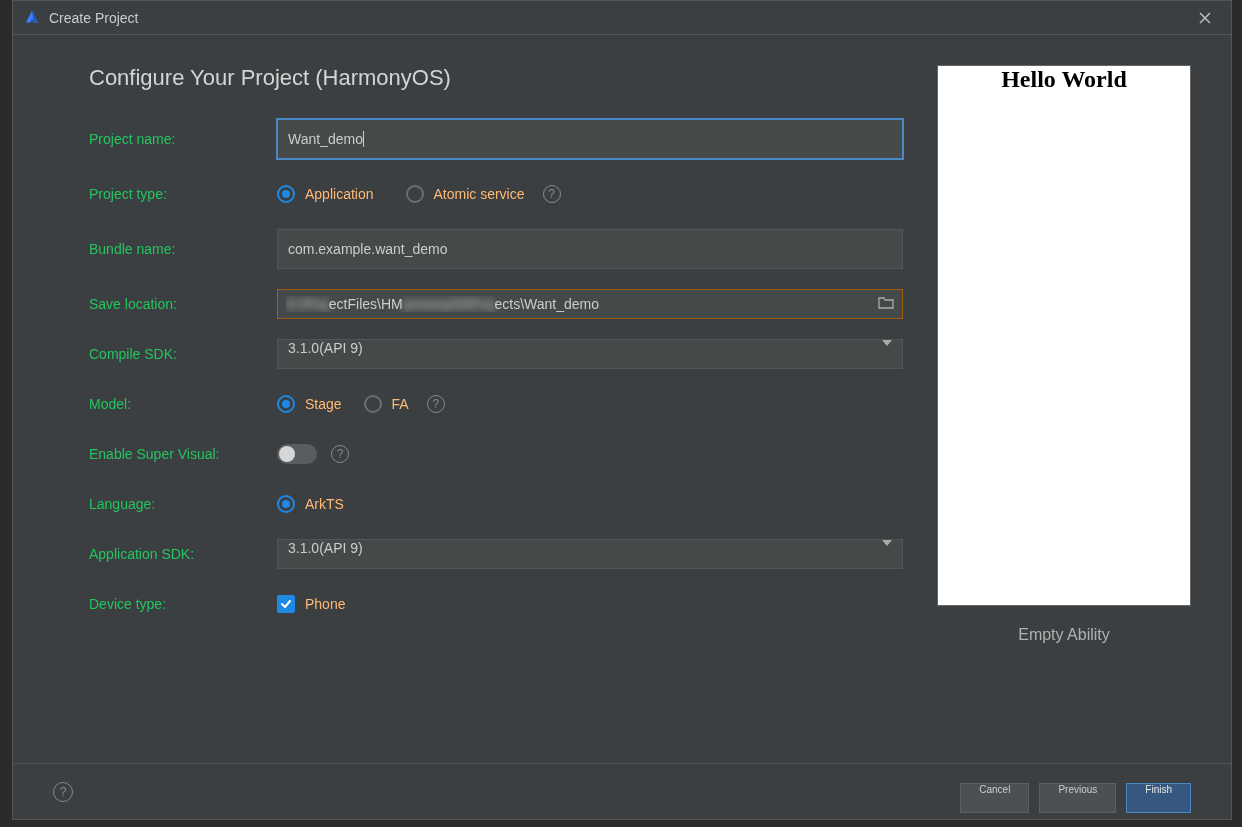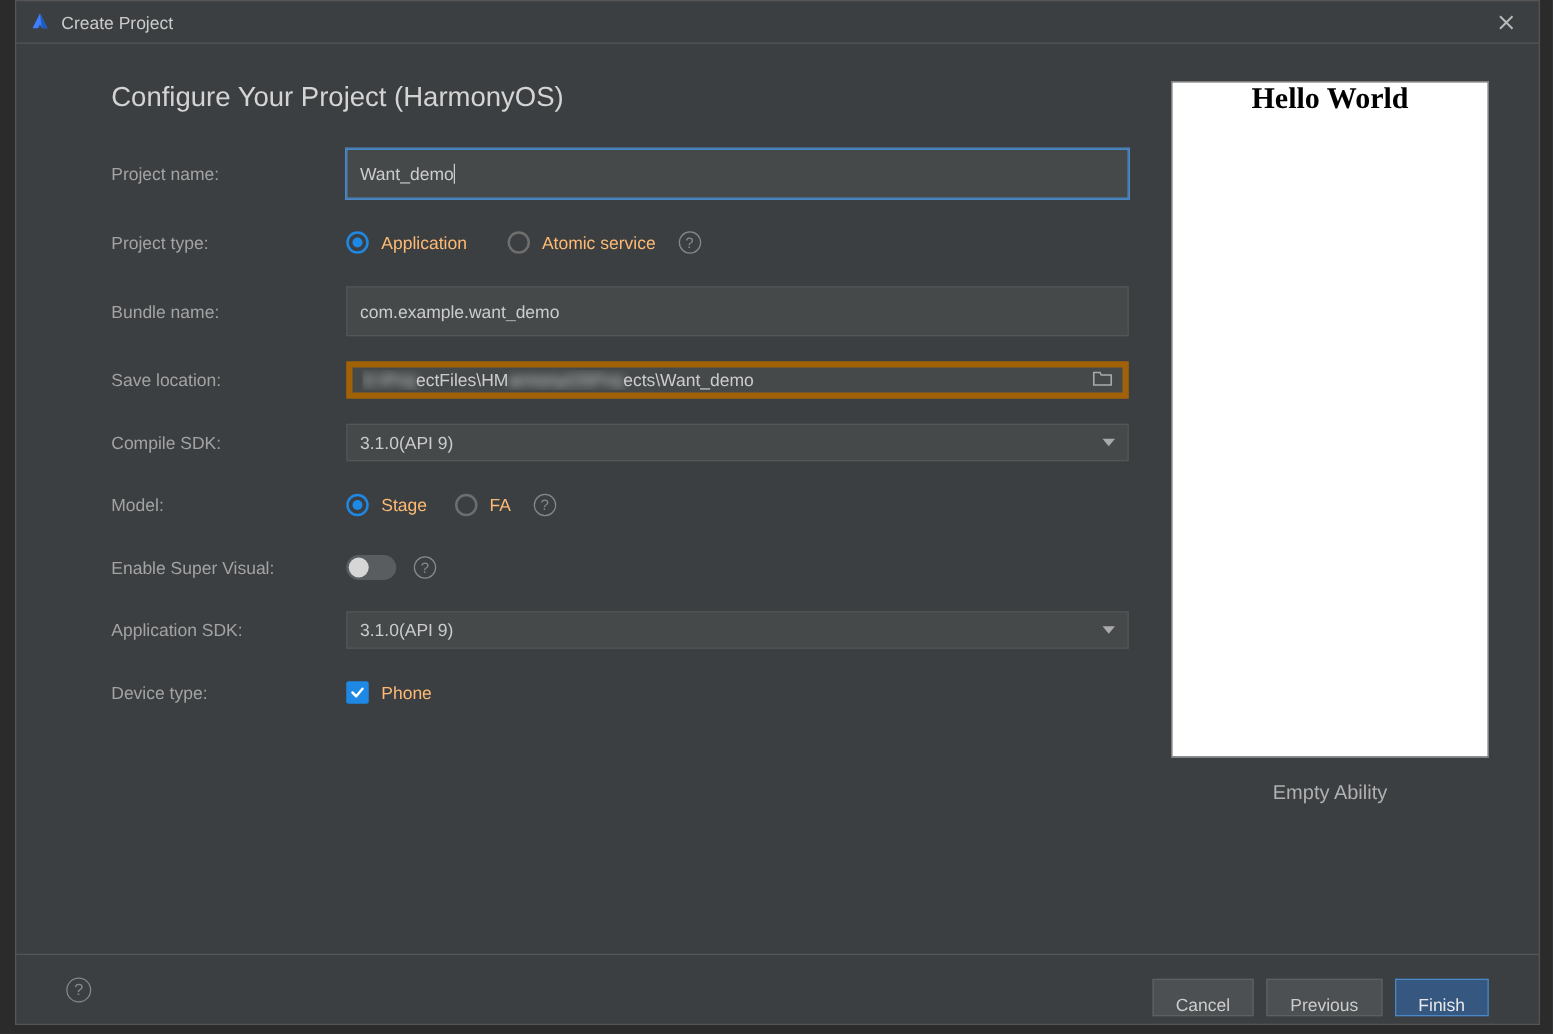--- a/index.html
+++ b/index.html
@@ -59,21 +59,21 @@
     margin-bottom: 28px;
   }
   .form-row {
     display:flex;
     align-items:center;
     margin-bottom: 20px;
     min-height: 30px;
   }
   .form-label {
     width: 188px;
-    color:#a3a3a3;
+    color:#22c55e;
     font-size:14px;
   }
   .form-field { flex:1; display:flex; align-items:center; gap:18px; }
   .text-input {
     flex:1;
     height: 40px;
     background: #45494a;
     border: 1px solid #555;
     color:#cccccc;
     padding: 0 10px;
@@ -81,21 +81,21 @@
     outline:none;
   }
   .text-input.focused {
     border: 1px solid #4a88c7;
     box-shadow: 0 0 0 1px #4a88c7;
   }
   .path-input {
     flex:1;
     height:30px;
     background:#45494a;
-    border:5px solid #a16207;
+    border:1px solid #a16207;
     color:#cccccc;
     padding:0 8px;
     display:flex;
     align-items:center;
     justify-content:space-between;
   }
   .path-text {
     white-space:nowrap; overflow:hidden;
     color:#cccccc;
     position:relative;
@@ -111,21 +111,20 @@
     margin-left:8px;
   }
   .select {
     flex:1;
     height:30px;
     background:#45494a;
     border:1px solid #555;
     color:#cccccc;
     padding:0 10px;
     display:flex;
-    align-items:center;
     justify-content:space-between;
     cursor:pointer;
   }
   .chevron-down {
     width:0; height:0;
     border-left:5px solid transparent;
     border-right:5px solid transparent;
     border-top:6px solid #aaa;
   }
   .radio {
@@ -219,23 +218,23 @@
     font-size:13px;
     display:flex; align-items:center; justify-content:center;
     cursor:pointer;
   }
   .btn {
     height:30px;
     padding:0 18px;
     background:#4c5052;
     border:1px solid #5e6060;
     color:#cccccc;
-    font-size:14px;
-    cursor:pointer;
-    display:flex; align-items:flex-end;margin-top:13px;
+    font-size:10px;
+    cursor:pointer;
+    display:flex; align-items:flex-start;margin-top:13px;
   }
   .btn.primary {
     background:#365880;
     border:1px solid #4a88c7;
     color:#e8e8e8;
   }
   .text-cursor {
     display:inline-block;
     width:1px; height:16px;
     background:#cccccc;
@@ -349,20 +348,31 @@
       <div class="form-row">
         <div class="form-label">Enable Super Visual:</div>
         <div class="form-field">
           <div class="toggle">
             <div class="toggle-knob"></div>
           </div>
           <span class="help-icon" style="margin-left:-4px;">?</span>
         </div>
       </div>
 
+      <div class="form-row">
+        <div class="form-label">Language:</div>
+        <div class="form-field">
+          <div class="radio-group">
+            <span class="radio selected">
+                <span class="radio-dot"></span>
+              </span>
+            <span class="radio-label">ArkTS</span>
+          </div>
+        </div>
+      </div>
 
       <div class="form-row">
         <div class="form-label">Application SDK:</div>
         <div class="form-field">
           <div class="select">
             <span>3.1.0(API 9)</span>
             <span class="chevron-down"></span>
           </div>
         </div>
       </div>

